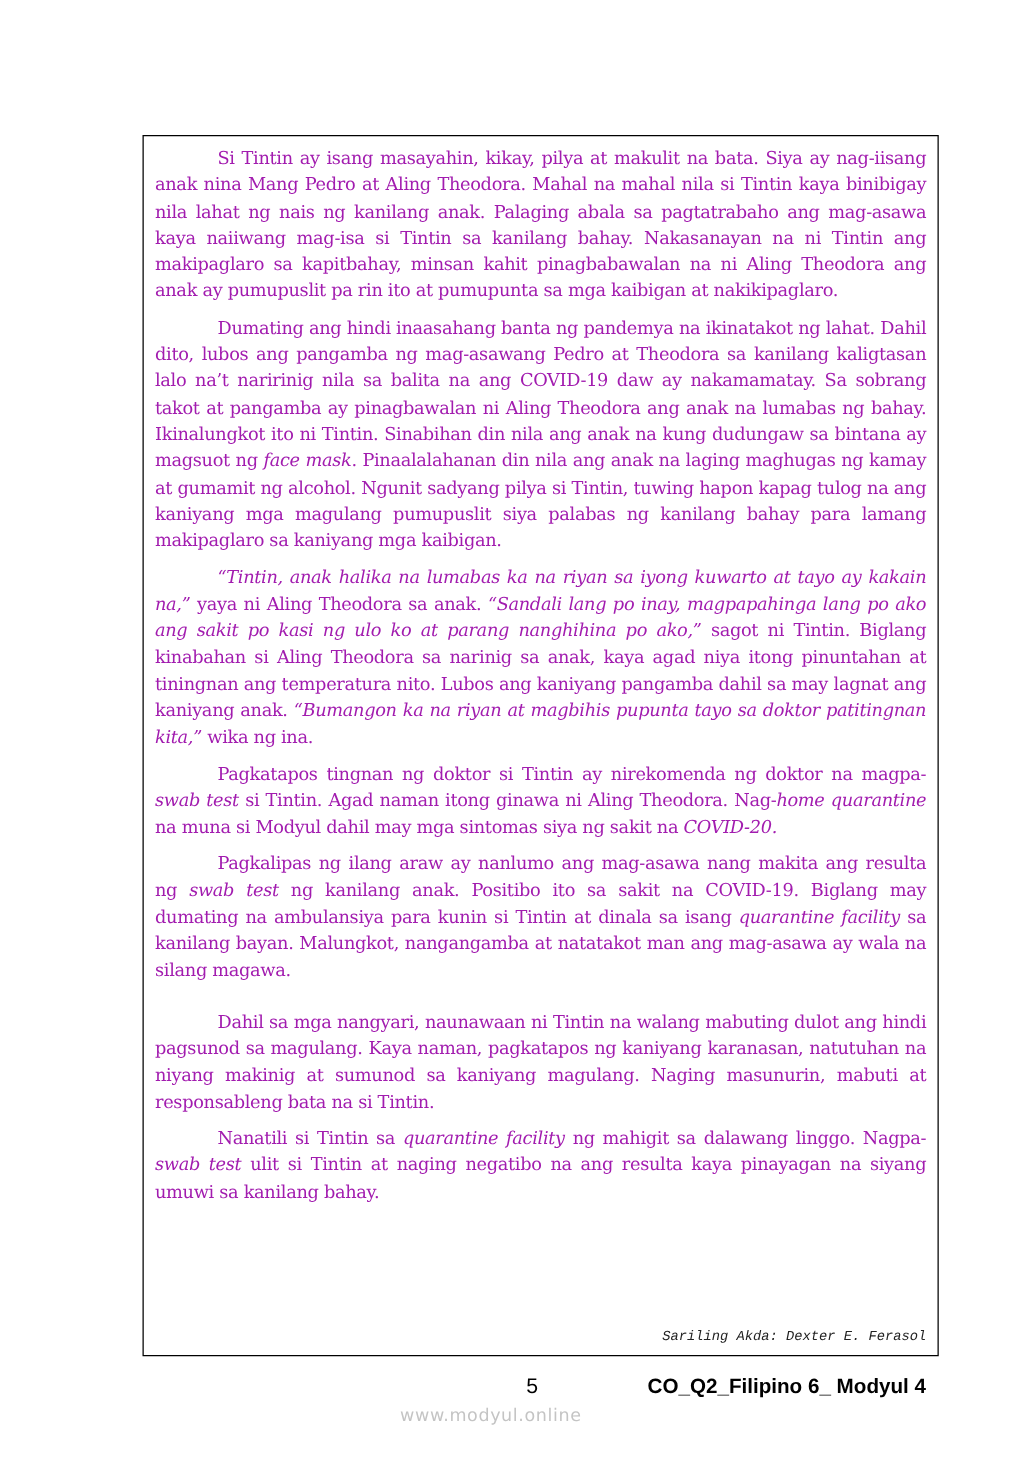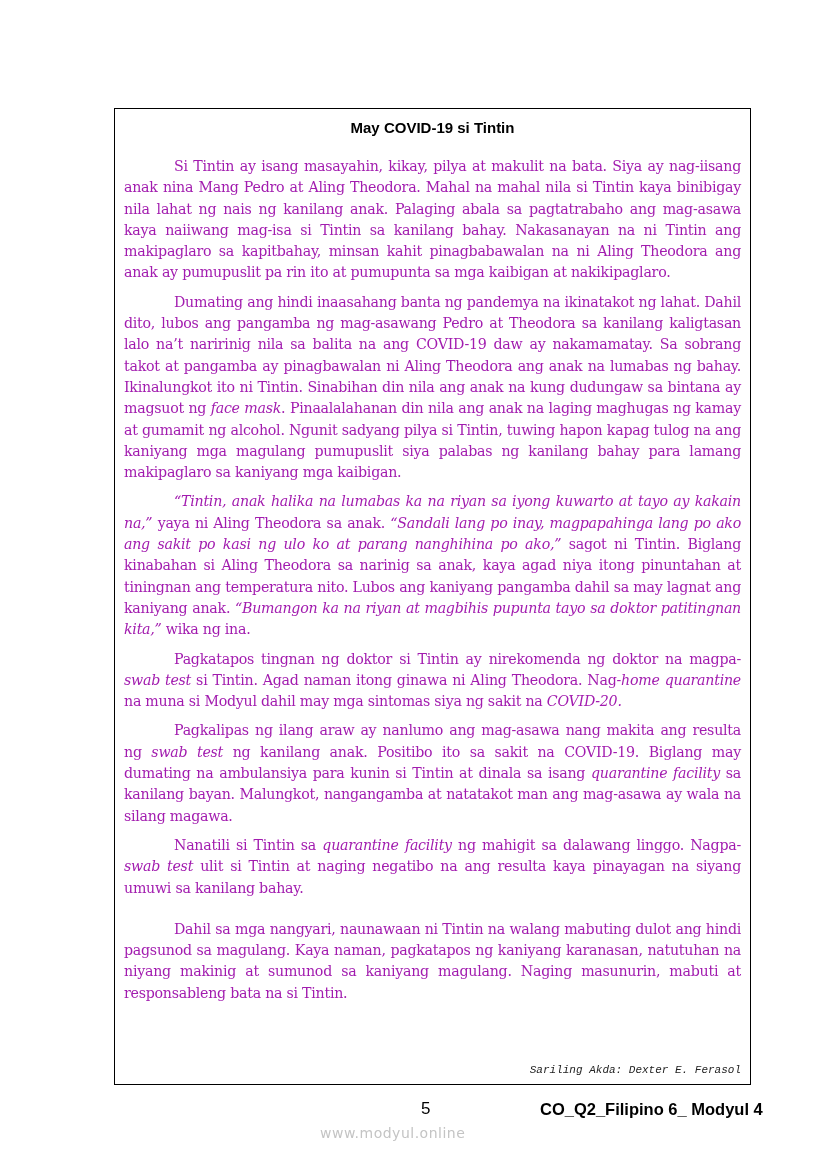--- a/index.html
+++ b/index.html
@@ -30,40 +30,39 @@
       font-family: Liberation Mono, monospace; font-style: italic;
       font-size: 11px; color: #222;
       position: absolute; right: 9px; bottom: 8px;
     }
     .page-number {
       position: absolute; left: 421px; top: 1099px;
       font-family: "Liberation Sans", sans-serif;
       font-size: 17px; color: #000;
     }
     .module-code {
-      position: absolute; left: 540px; top: 1100px;
+      position: absolute; left: 518px; top: 1100px;
       font-family: "Liberation Sans", sans-serif;
       font-weight: bold; font-size: 16.5px; color: #000;
     }
     .watermark {
       position: absolute; left: 320px; top: 1125px;
       font-family: "DejaVu Sans", sans-serif;
       font-size: 14px; color: #c4c4c4; letter-spacing: 0.5px;
     }
   </style>
 </head>
 <body>
 
 <div class="story-box">
-  <div class="title">May COVID-19 si Tintin</div>
   <p class="para"><span>Si Tintin ay isang masayahin, kikay, pilya at makulit na bata. Siya ay nag-iisang anak nina Mang Pedro at Aling Theodora. Mahal na mahal nila si Tintin kaya binibigay nila lahat ng nais ng kanilang anak. Palaging abala sa pagtatrabaho ang mag-asawa kaya naiiwang mag-isa si Tintin sa kanilang bahay. Nakasanayan na ni Tintin ang makipaglaro sa kapitbahay, minsan kahit pinagbabawalan na ni Aling Theodora ang anak ay pumupuslit pa rin ito at pumupunta sa mga kaibigan at nakikipaglaro.</span></p>
   <p class="para"><span>Dumating ang hindi inaasahang banta ng pandemya na ikinatakot ng lahat. Dahil dito, lubos ang pangamba ng mag-asawang Pedro at Theodora sa kanilang kaligtasan lalo na’t naririnig nila sa balita na ang COVID-19 daw ay nakamamatay. Sa sobrang takot at pangamba ay pinagbawalan ni Aling Theodora ang anak na lumabas ng bahay. Ikinalungkot ito ni Tintin. Sinabihan din nila ang anak na kung dudungaw sa bintana ay magsuot ng </span><i>face mask</i><span>. Pinaalalahanan din nila ang anak na laging maghugas ng kamay at gumamit ng alcohol. Ngunit sadyang pilya si Tintin, tuwing hapon kapag tulog na ang kaniyang mga magulang pumupuslit siya palabas ng kanilang bahay para lamang makipaglaro sa kaniyang mga kaibigan.</span></p>
   <p class="para"><i>“Tintin, anak halika na lumabas ka na riyan sa iyong kuwarto at tayo ay kakain na,”</i><span> yaya ni Aling Theodora sa anak. </span><i>“Sandali lang po inay, magpapahinga lang po ako ang sakit po kasi ng ulo ko at parang nanghihina po ako,”</i><span> sagot ni Tintin. Biglang kinabahan si Aling Theodora sa narinig sa anak, kaya agad niya itong pinuntahan at tiningnan ang temperatura nito. Lubos ang kaniyang pangamba dahil sa may lagnat ang kaniyang anak. </span><i>“Bumangon ka na riyan at magbihis pupunta tayo sa doktor patitingnan kita,”</i><span> wika ng ina.</span></p>
   <p class="para"><span>Pagkatapos tingnan ng doktor si Tintin ay nirekomenda ng doktor na magpa-</span><i>swab test</i><span> si Tintin. Agad naman itong ginawa ni Aling Theodora. Nag-</span><i>home quarantine</i><span> na muna si Modyul dahil may mga sintomas siya ng sakit na </span><i>COVID-20.</i></p>
   <p class="para"><span>Pagkalipas ng ilang araw ay nanlumo ang mag-asawa nang makita ang resulta ng </span><i>swab test</i><span> ng kanilang anak. Positibo ito sa sakit na COVID-19. Biglang may dumating na ambulansiya para kunin si Tintin at dinala sa isang </span><i>quarantine facility</i><span> sa kanilang bayan. Malungkot, nangangamba at natatakot man ang mag-asawa ay wala na silang magawa.</span></p>
+  <p class="para gap"><span>Dahil sa mga nangyari, naunawaan ni Tintin na walang mabuting dulot ang hindi pagsunod sa magulang. Kaya naman, pagkatapos ng kaniyang karanasan, natutuhan na niyang makinig at sumunod sa kaniyang magulang. Naging masunurin, mabuti at responsableng bata na si Tintin.</span></p>
   <p class="para"><span>Nanatili si Tintin sa </span><i>quarantine facility</i><span> ng mahigit sa dalawang linggo. Nagpa-</span><i>swab test</i><span> ulit si Tintin at naging negatibo na ang resulta kaya pinayagan na siyang umuwi sa kanilang bahay.</span></p>
-  <p class="para gap"><span>Dahil sa mga nangyari, naunawaan ni Tintin na walang mabuting dulot ang hindi pagsunod sa magulang. Kaya naman, pagkatapos ng kaniyang karanasan, natutuhan na niyang makinig at sumunod sa kaniyang magulang. Naging masunurin, mabuti at responsableng bata na si Tintin.</span></p>
   <div class="author">Sariling Akda: Dexter E. Ferasol</div>
 </div>
 
 <div class="page-number">5</div>
 <div class="module-code">CO_Q2_Filipino 6_ Modyul 4</div>
 <div class="watermark">www.modyul.online</div>
 
 </body></html>

